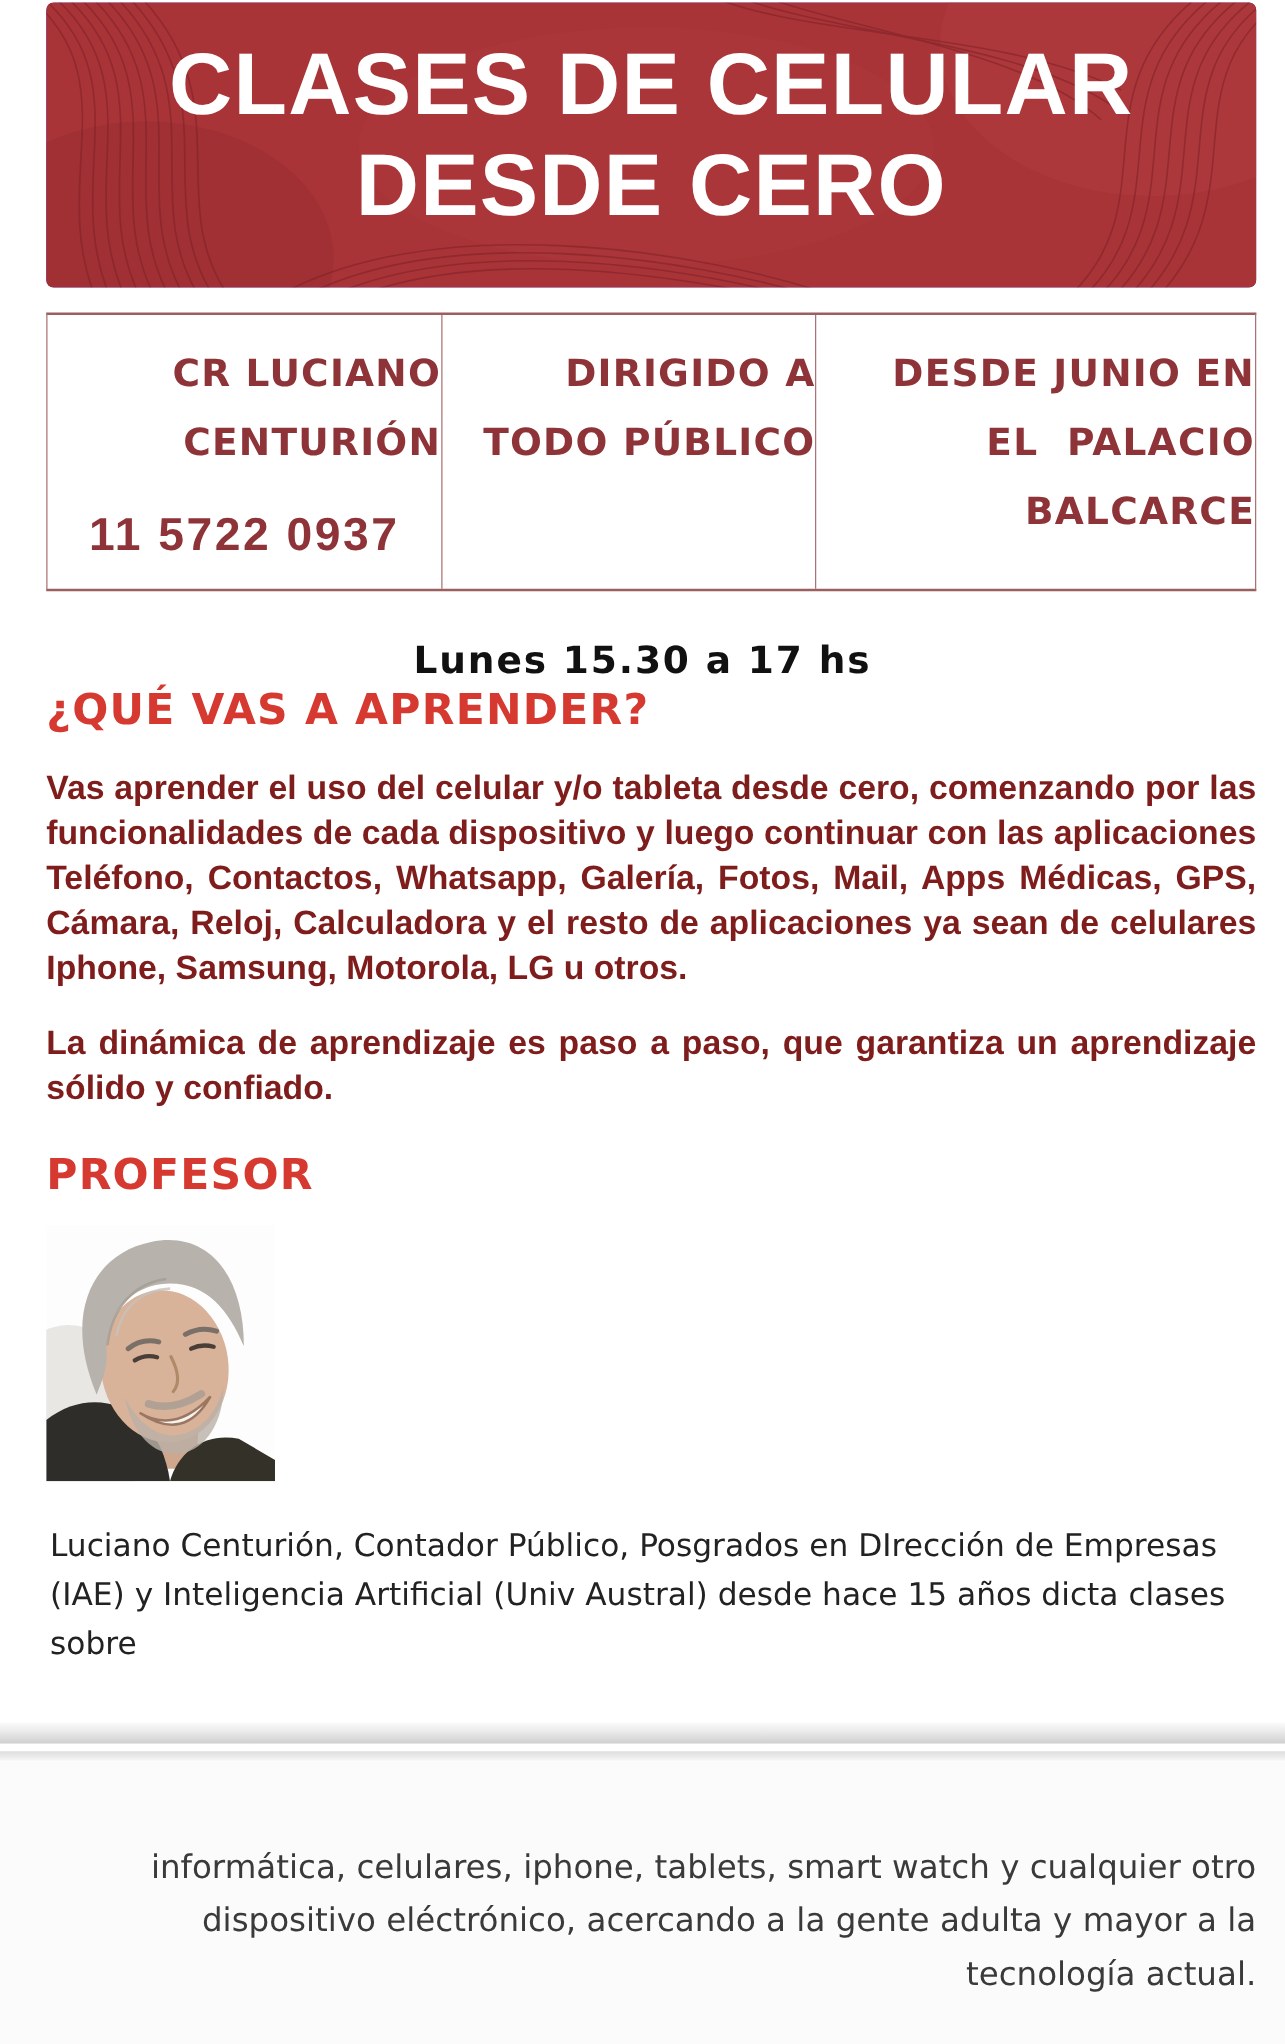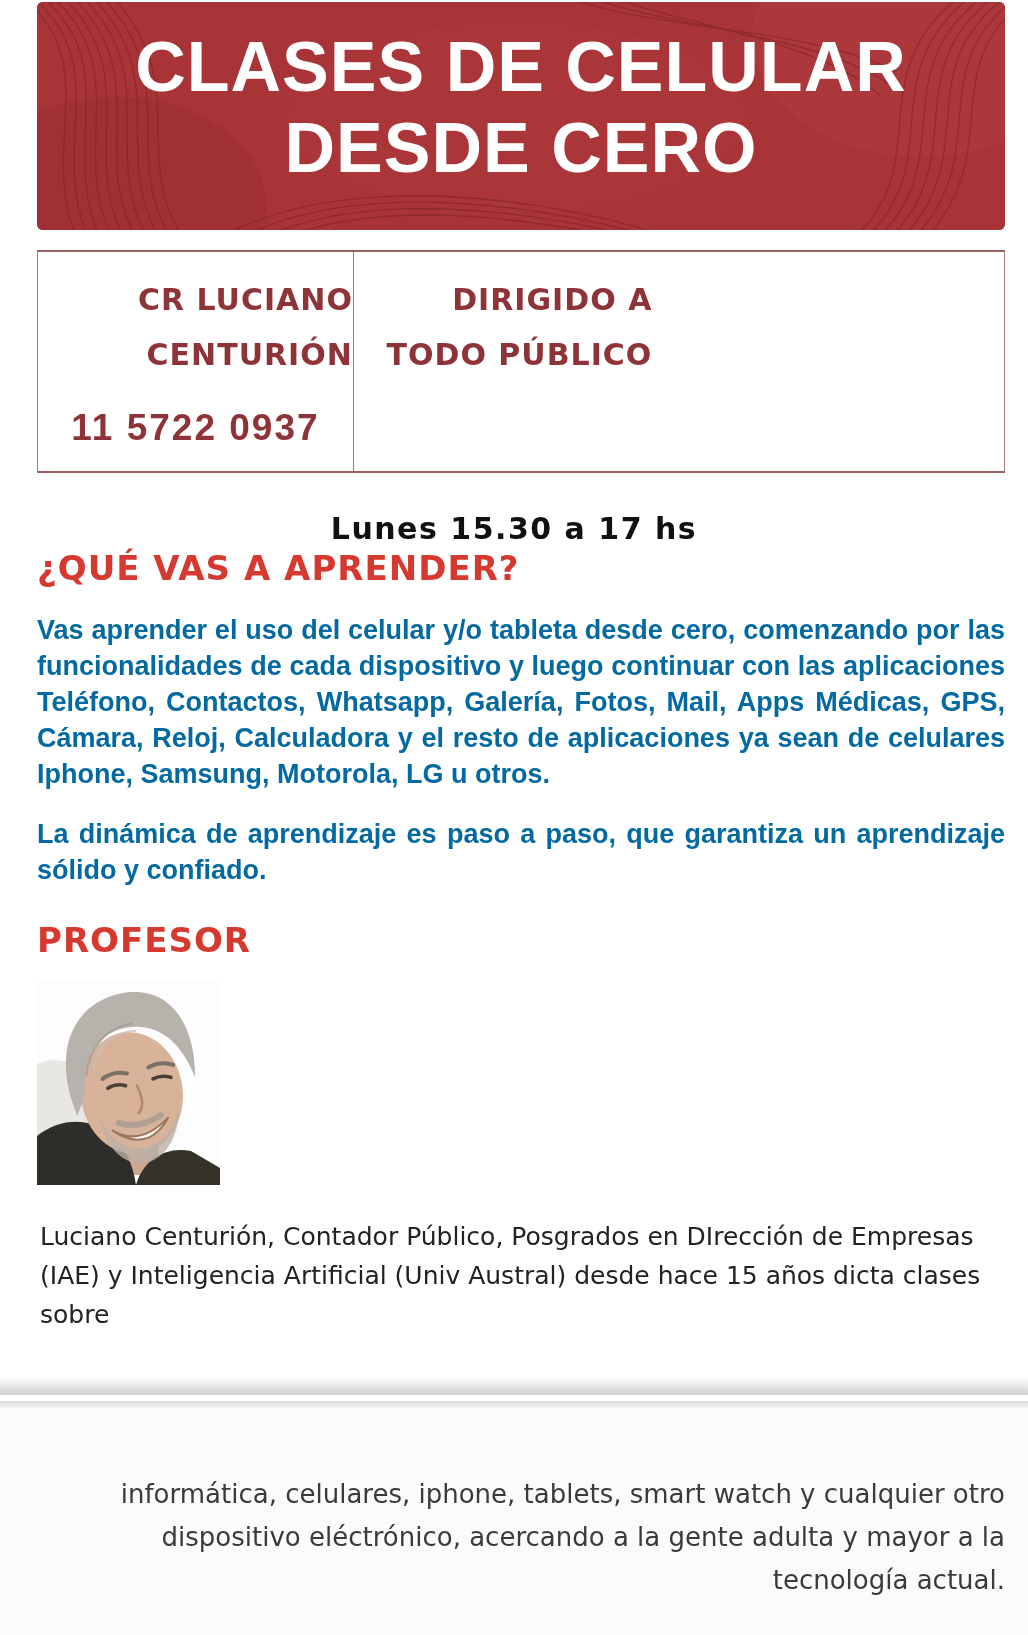--- a/index.html
+++ b/index.html
@@ -34,21 +34,21 @@
   .schedule .s1{margin-top:38px;}
   .schedule .s2{margin-top:28px;}
 
   
   .heading-red{color:#d6392f;font-size:34px;font-weight:800;letter-spacing:1px;
                font-family:"DejaVu Sans",sans-serif;margin:0 23px 0 37px;}
   .h-learn{margin-top:16px;}
   .h-prof{margin-top:32px;}
 
   
-  .body-par{margin:24px 23px 0 37px;font-size:27px;font-weight:bold;color:#0369a1;
+  .body-par{margin:24px 23px 0 37px;font-size:27px;font-weight:bold;color:#7f1d1d;
             line-height:36px;text-align:justify;font-family:"Liberation Sans",sans-serif;}
 
   
   .photo{display:block;margin:20px 0 0 37px;width:183px;height:205px;}
 
   
   .bio1{margin:32px 30px 0 40px;text-align:left;font-size:25px;color:#222222;
         line-height:39px;font-family:"DejaVu Sans",sans-serif;}
 
   
@@ -109,20 +109,25 @@
   <div class="info-table">
     <div class="cell c1">
       <div class="line">CR LUCIANO</div>
       <div class="line">CENTURIÓN</div>
       <div class="phone">11 5722 0937</div>
     </div>
     <div class="cell c2">
       <div class="line">DIRIGIDO A</div>
       <div class="line">TODO PÚBLICO</div>
     </div>
+    <div class="cell c3">
+      <div class="line">DESDE JUNIO EN</div>
+      <div class="line">EL  PALACIO</div>
+      <div class="line">BALCARCE</div>
+    </div>
   </div>
 
   <div class="schedule">
     <div class="sline s1">Lunes 15.30 a 17 hs</div>
   </div>
 
   <h2 class="heading-red h-learn" style="margin-top:2px;">¿QUÉ VAS A APRENDER?</h2>
   <p class="body-par">Vas aprender el uso del celular y/o tableta desde cero, comenzando por las funcionalidades de cada dispositivo y luego continuar con las aplicaciones Teléfono, Contactos, Whatsapp, Galería, Fotos, Mail, Apps Médicas, GPS, Cámara, Reloj, Calculadora y el resto de aplicaciones ya sean de celulares Iphone, Samsung, Motorola, LG u otros.</p>
   <p class="body-par">La dinámica de aprendizaje es paso a paso, que garantiza un aprendizaje sólido y confiado.</p>
 

